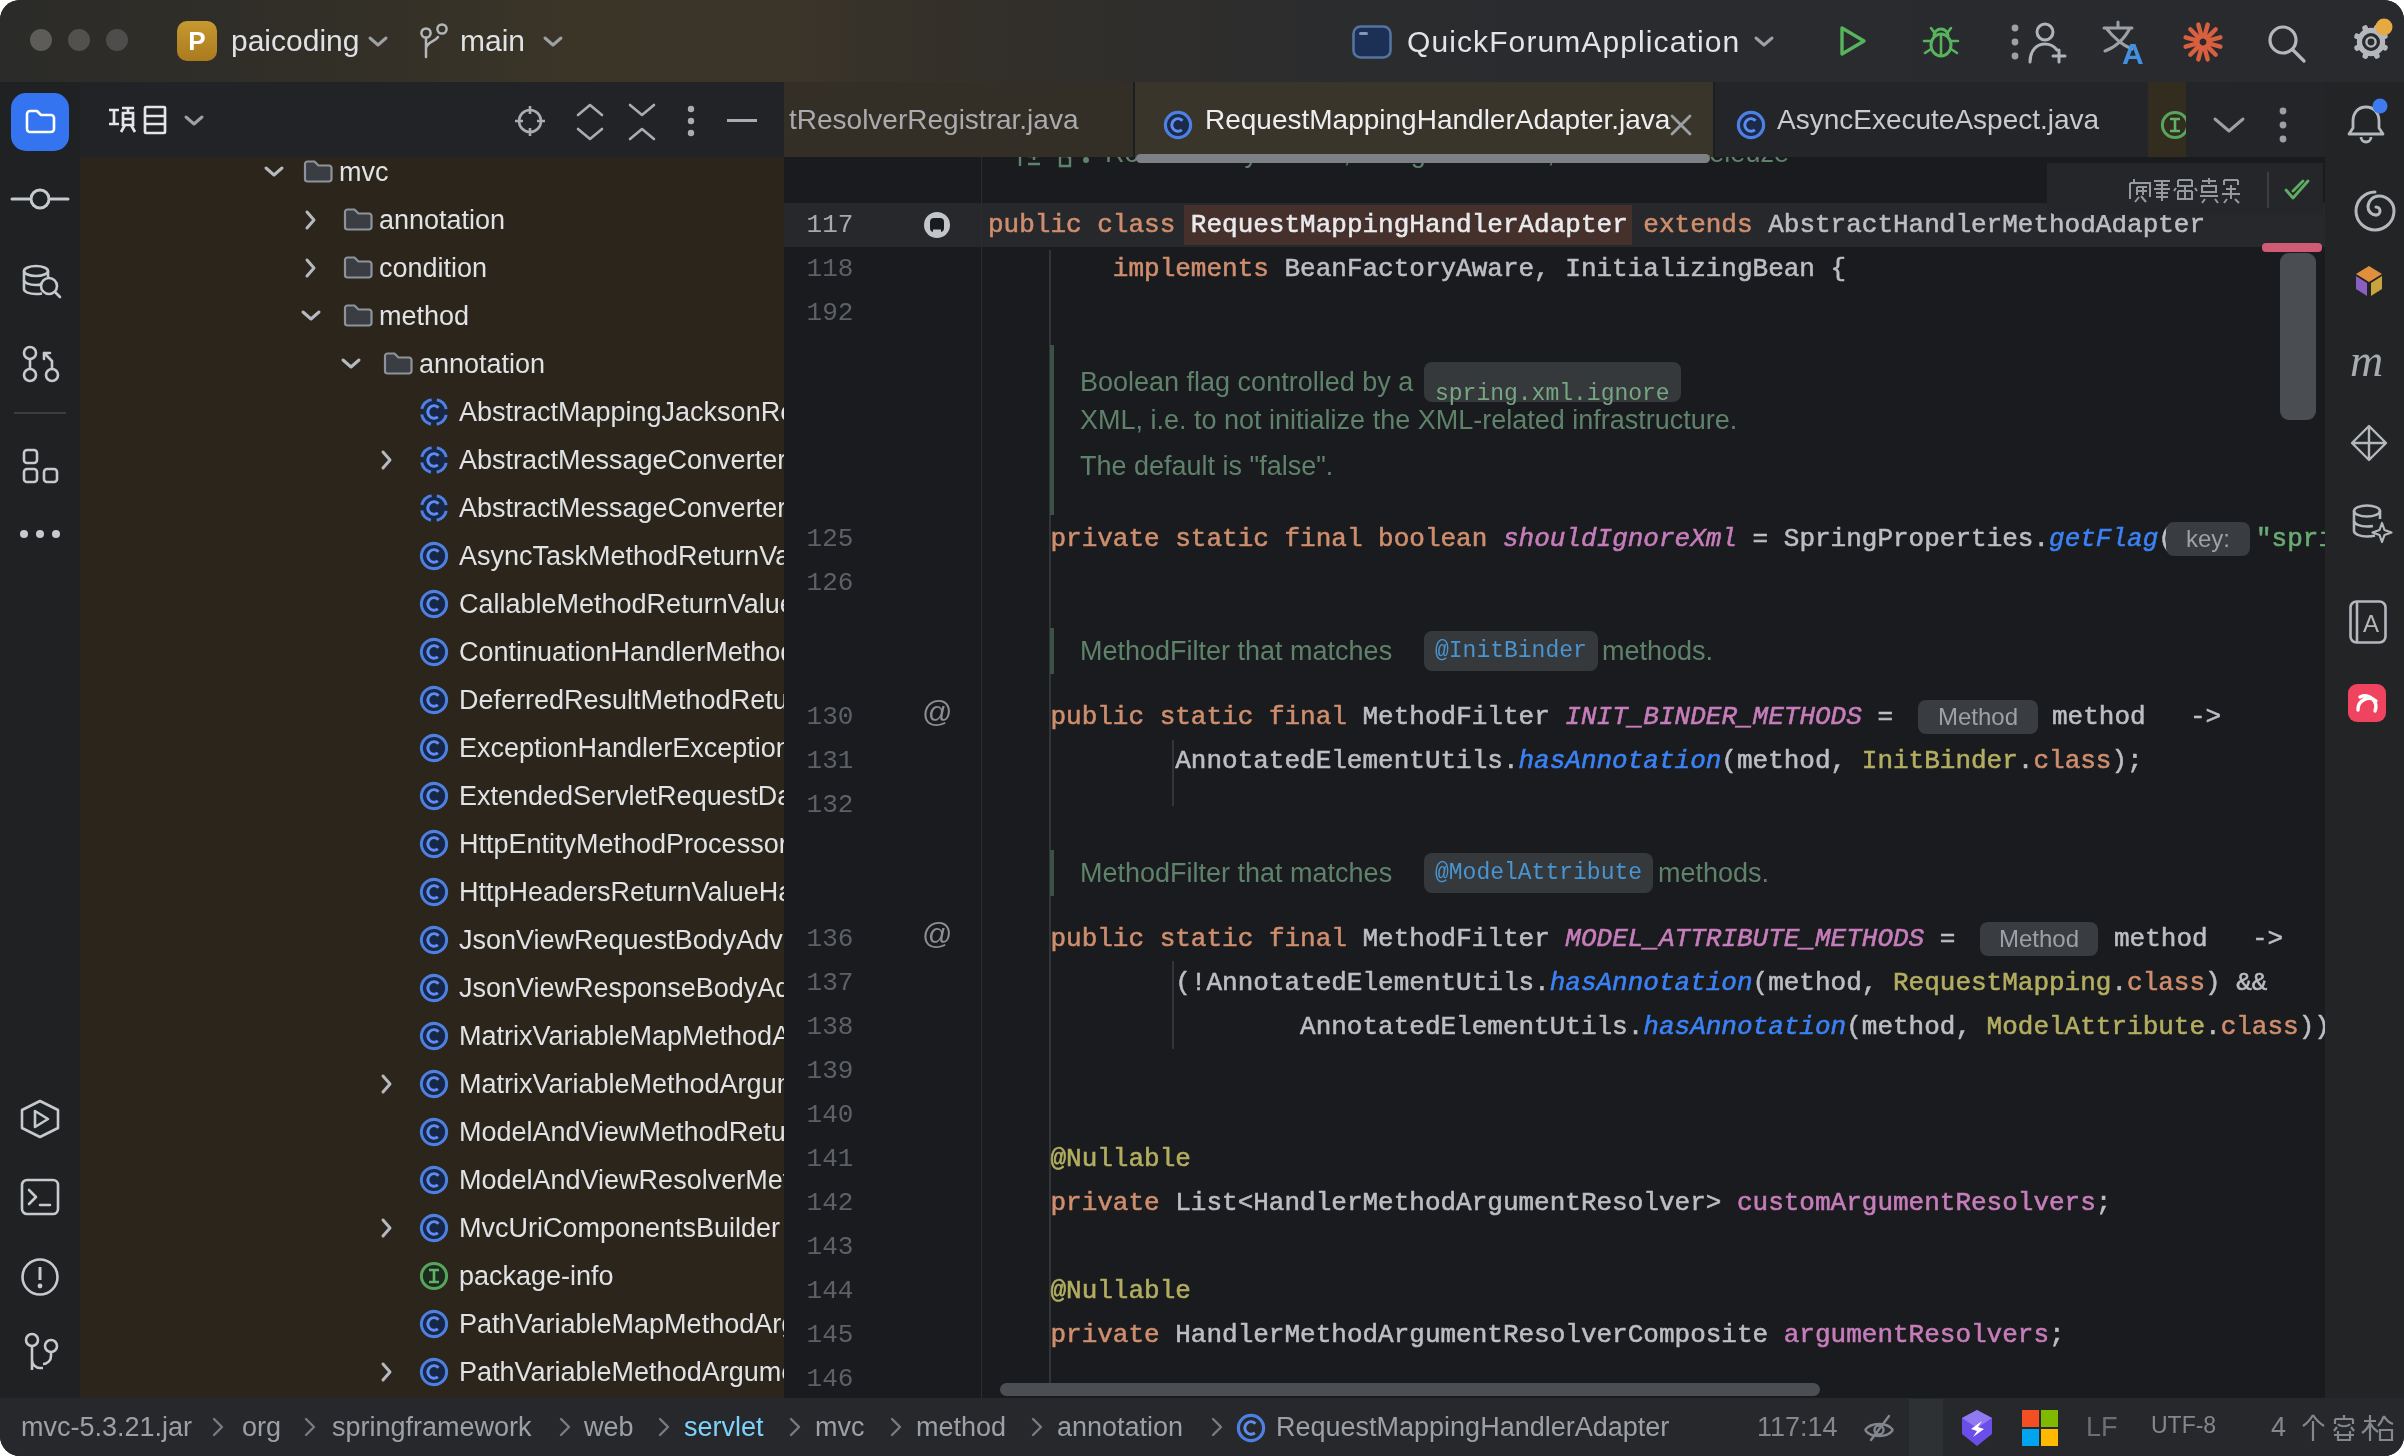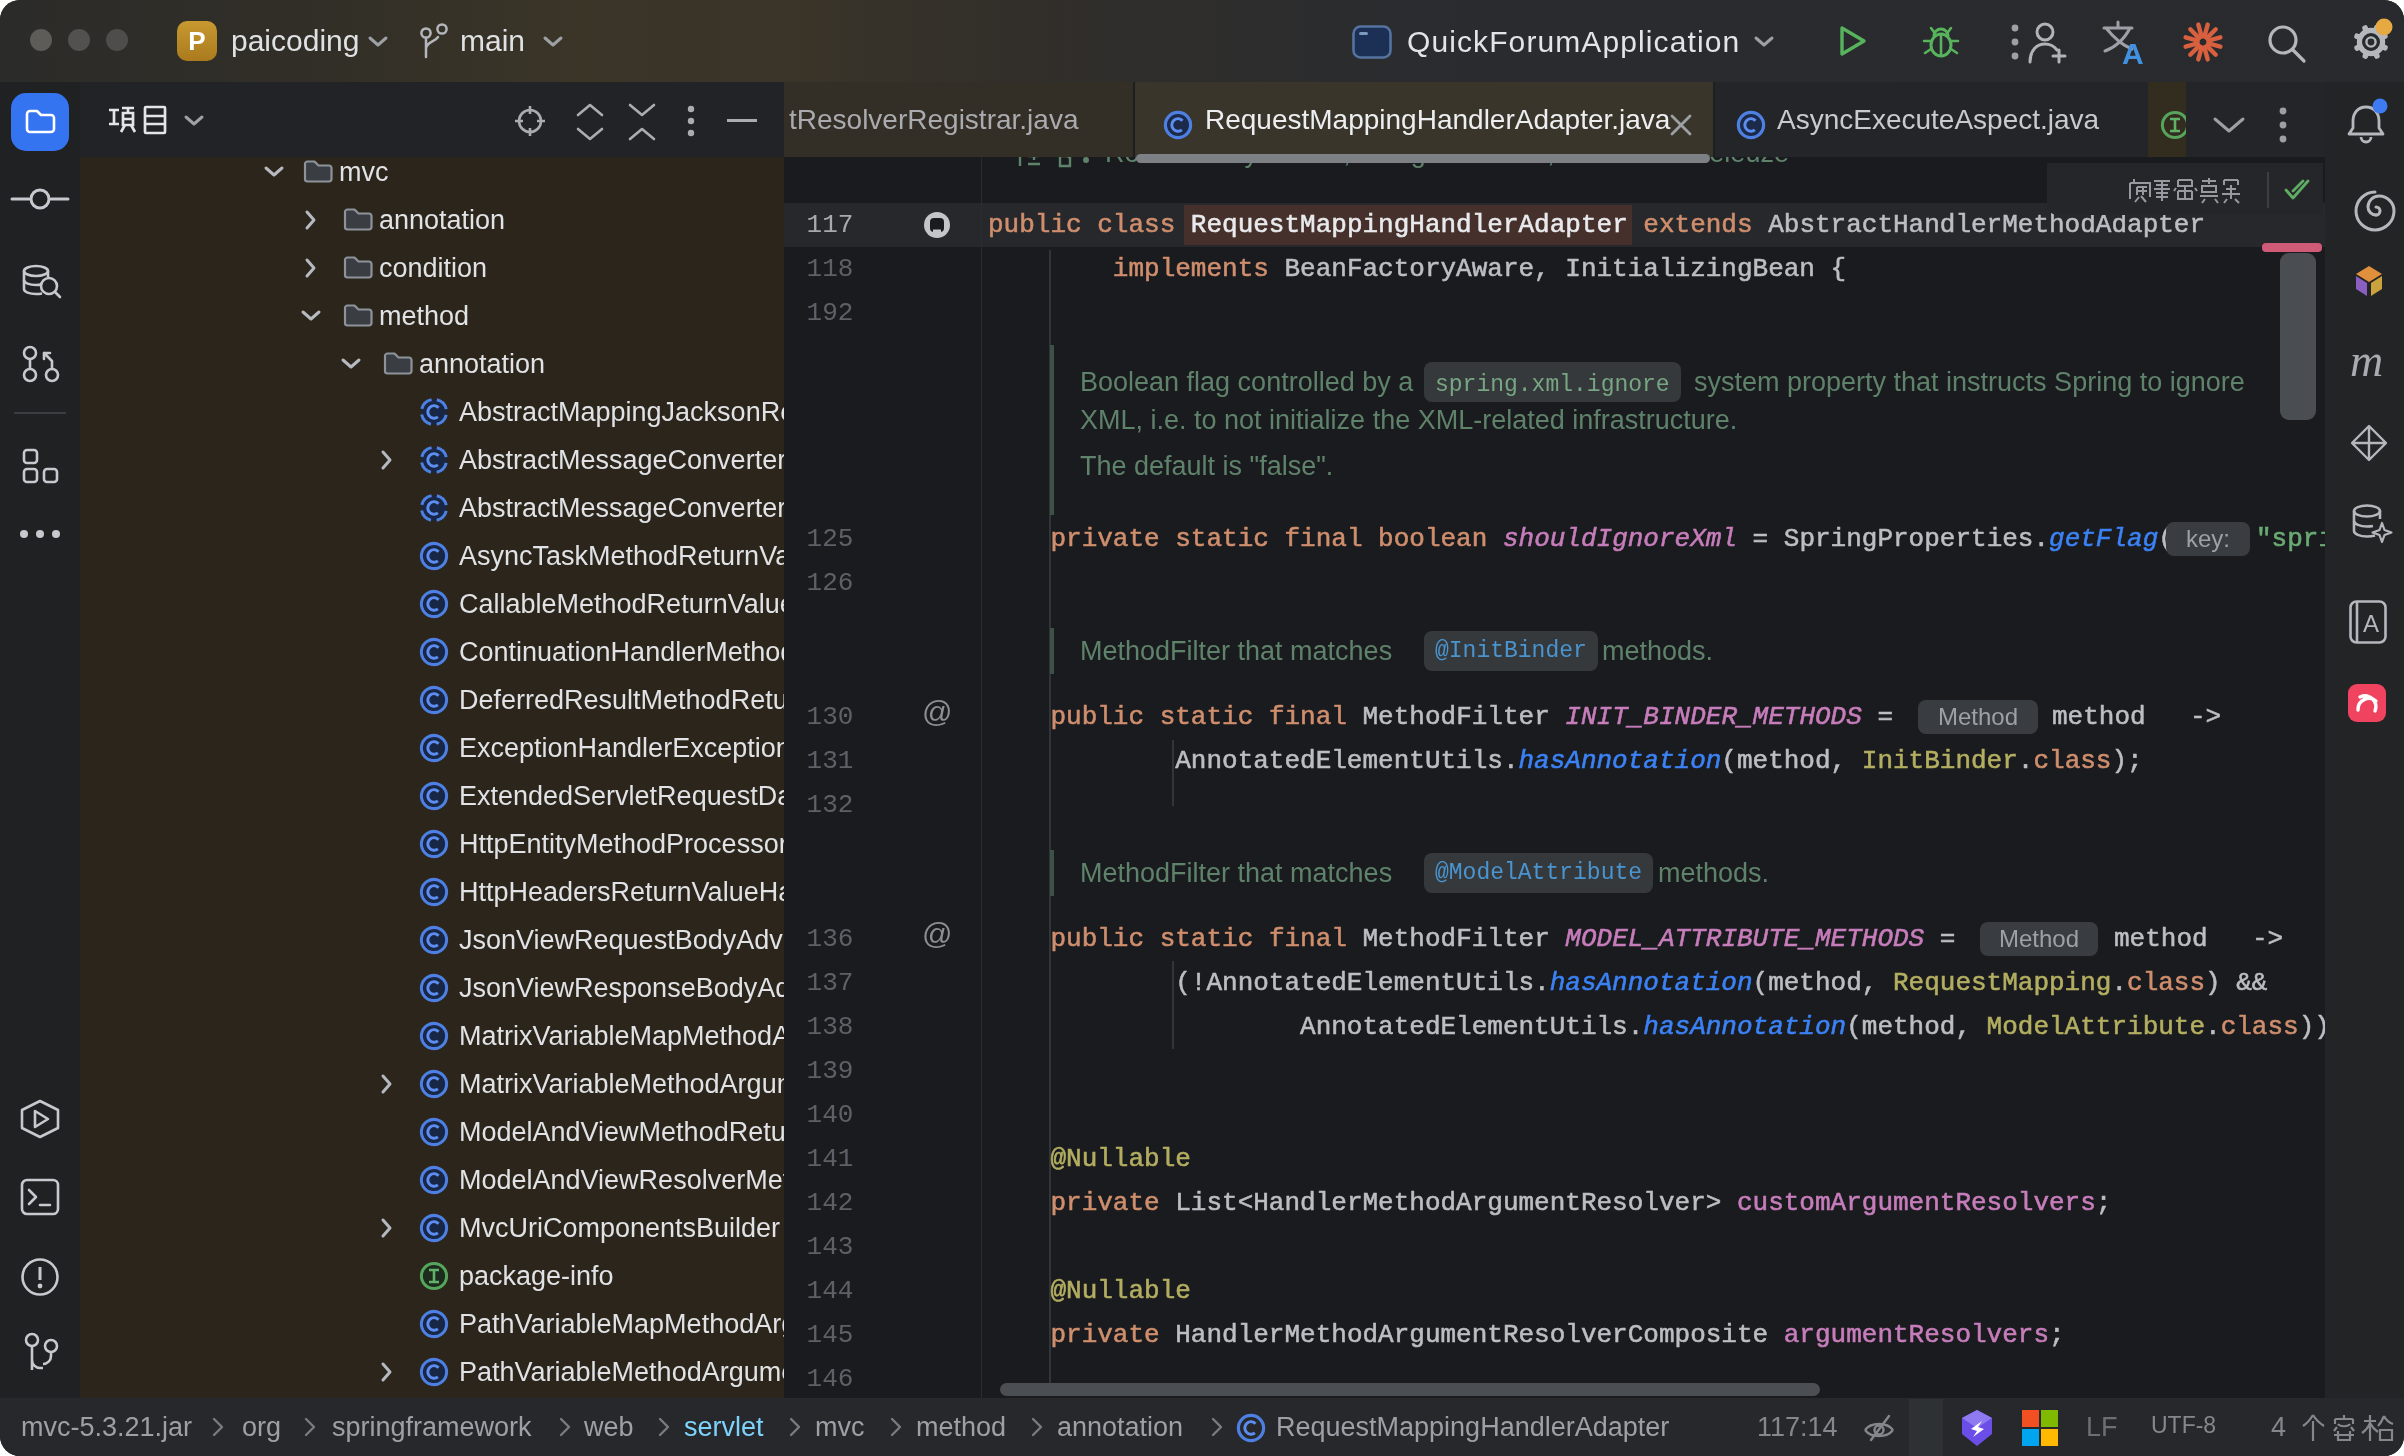--- a/index.html
+++ b/index.html
@@ -441,22 +441,21 @@
 <div class="cl mono" style="left:204px;top:879px">            <span class="t">(!AnnotatedElementUtils.</span><span class="mi">hasAnnotation</span><span class="t">(method, </span><span class="an">RequestMapping</span><span class="t">.</span><span class="k">class</span><span class="t">) &amp;&amp;</span></div>
 <div class="cl mono" style="left:204px;top:923px">                    <span class="t">AnnotatedElementUtils.</span><span class="mi">hasAnnotation</span><span class="t">(method, </span><span class="an">ModelAttribute</span><span class="t">.</span><span class="k">class</span><span class="t">));</span></div>
 <div class="cl mono" style="left:204px;top:1055px">    <span class="an">@Nullable</span></div>
 <div class="cl mono" style="left:204px;top:1099px">    <span class="k">private</span> <span class="t">List&lt;HandlerMethodArgumentResolver&gt;</span> <span class="f">customArgumentResolvers</span><span class="t">;</span></div>
 <div class="cl mono" style="left:204px;top:1187px">    <span class="an">@Nullable</span></div>
 <div class="cl mono" style="left:204px;top:1231px">    <span class="k">private</span> <span class="t">HandlerMethodArgumentResolverComposite</span> <span class="f">argumentResolvers</span><span class="t">;</span></div>
 <div class="abs" style="left:266px;top:263px;width:4px;height:170px;background:#3e5147"></div>
 <div class="abs" style="left:266px;top:546px;width:4px;height:46px;background:#3e5147"></div>
 <div class="abs" style="left:266px;top:768px;width:4px;height:46px;background:#3e5147"></div>
 <div class="abs doc" style="left:296px;top:280px;height:40px;line-height:40px">Boolean flag controlled by a</div>
-<div class="pill" style="left:640px;top:280px;height:40px;line-height:40px;padding:3px 11px;color:#78a682;font-size:23px">spring.xml.ignore</div>
-<div class="abs doc" style="left:910px;top:280px;height:40px;line-height:40px">system property that instructs Spring to ignore</div>
+<div class="pill" style="left:640px;top:280px;height:40px;line-height:40px;padding:12px 11px;color:#78a682;font-size:23px">spring.xml.ignore</div>
 <div class="abs doc" style="left:296px;top:318px;height:40px;line-height:40px">XML, i.e. to not initialize the XML-related infrastructure.</div>
 <div class="abs doc" style="left:296px;top:364px;height:40px;line-height:40px">The default is "false".</div>
 <div class="abs doc" style="left:296px;top:549px;height:40px;line-height:40px">MethodFilter that matches</div>
 <div class="pill" style="left:640px;top:549px;height:40px;line-height:40px;padding:0 11px;color:#4a94d0;font-size:23px">@InitBinder</div>
 <div class="abs doc" style="left:818px;top:549px;height:40px;line-height:40px">methods.</div>
 <div class="abs doc" style="left:296px;top:771px;height:40px;line-height:40px">MethodFilter that matches</div>
 <div class="pill" style="left:640px;top:771px;height:40px;line-height:40px;padding:0 11px;color:#4a94d0;font-size:23px">@ModelAttribute</div>
 <div class="abs doc" style="left:874px;top:771px;height:40px;line-height:40px">methods.</div>
 <div class="abs" style="left:1263px;top:81px;width:276px;height:52px;background:#242629;border-radius:0 0 0 10px"></div>
 <svg class="abs" style="left:1345px;top:95px" width="112" height="28" viewBox="0 0 112 28">

